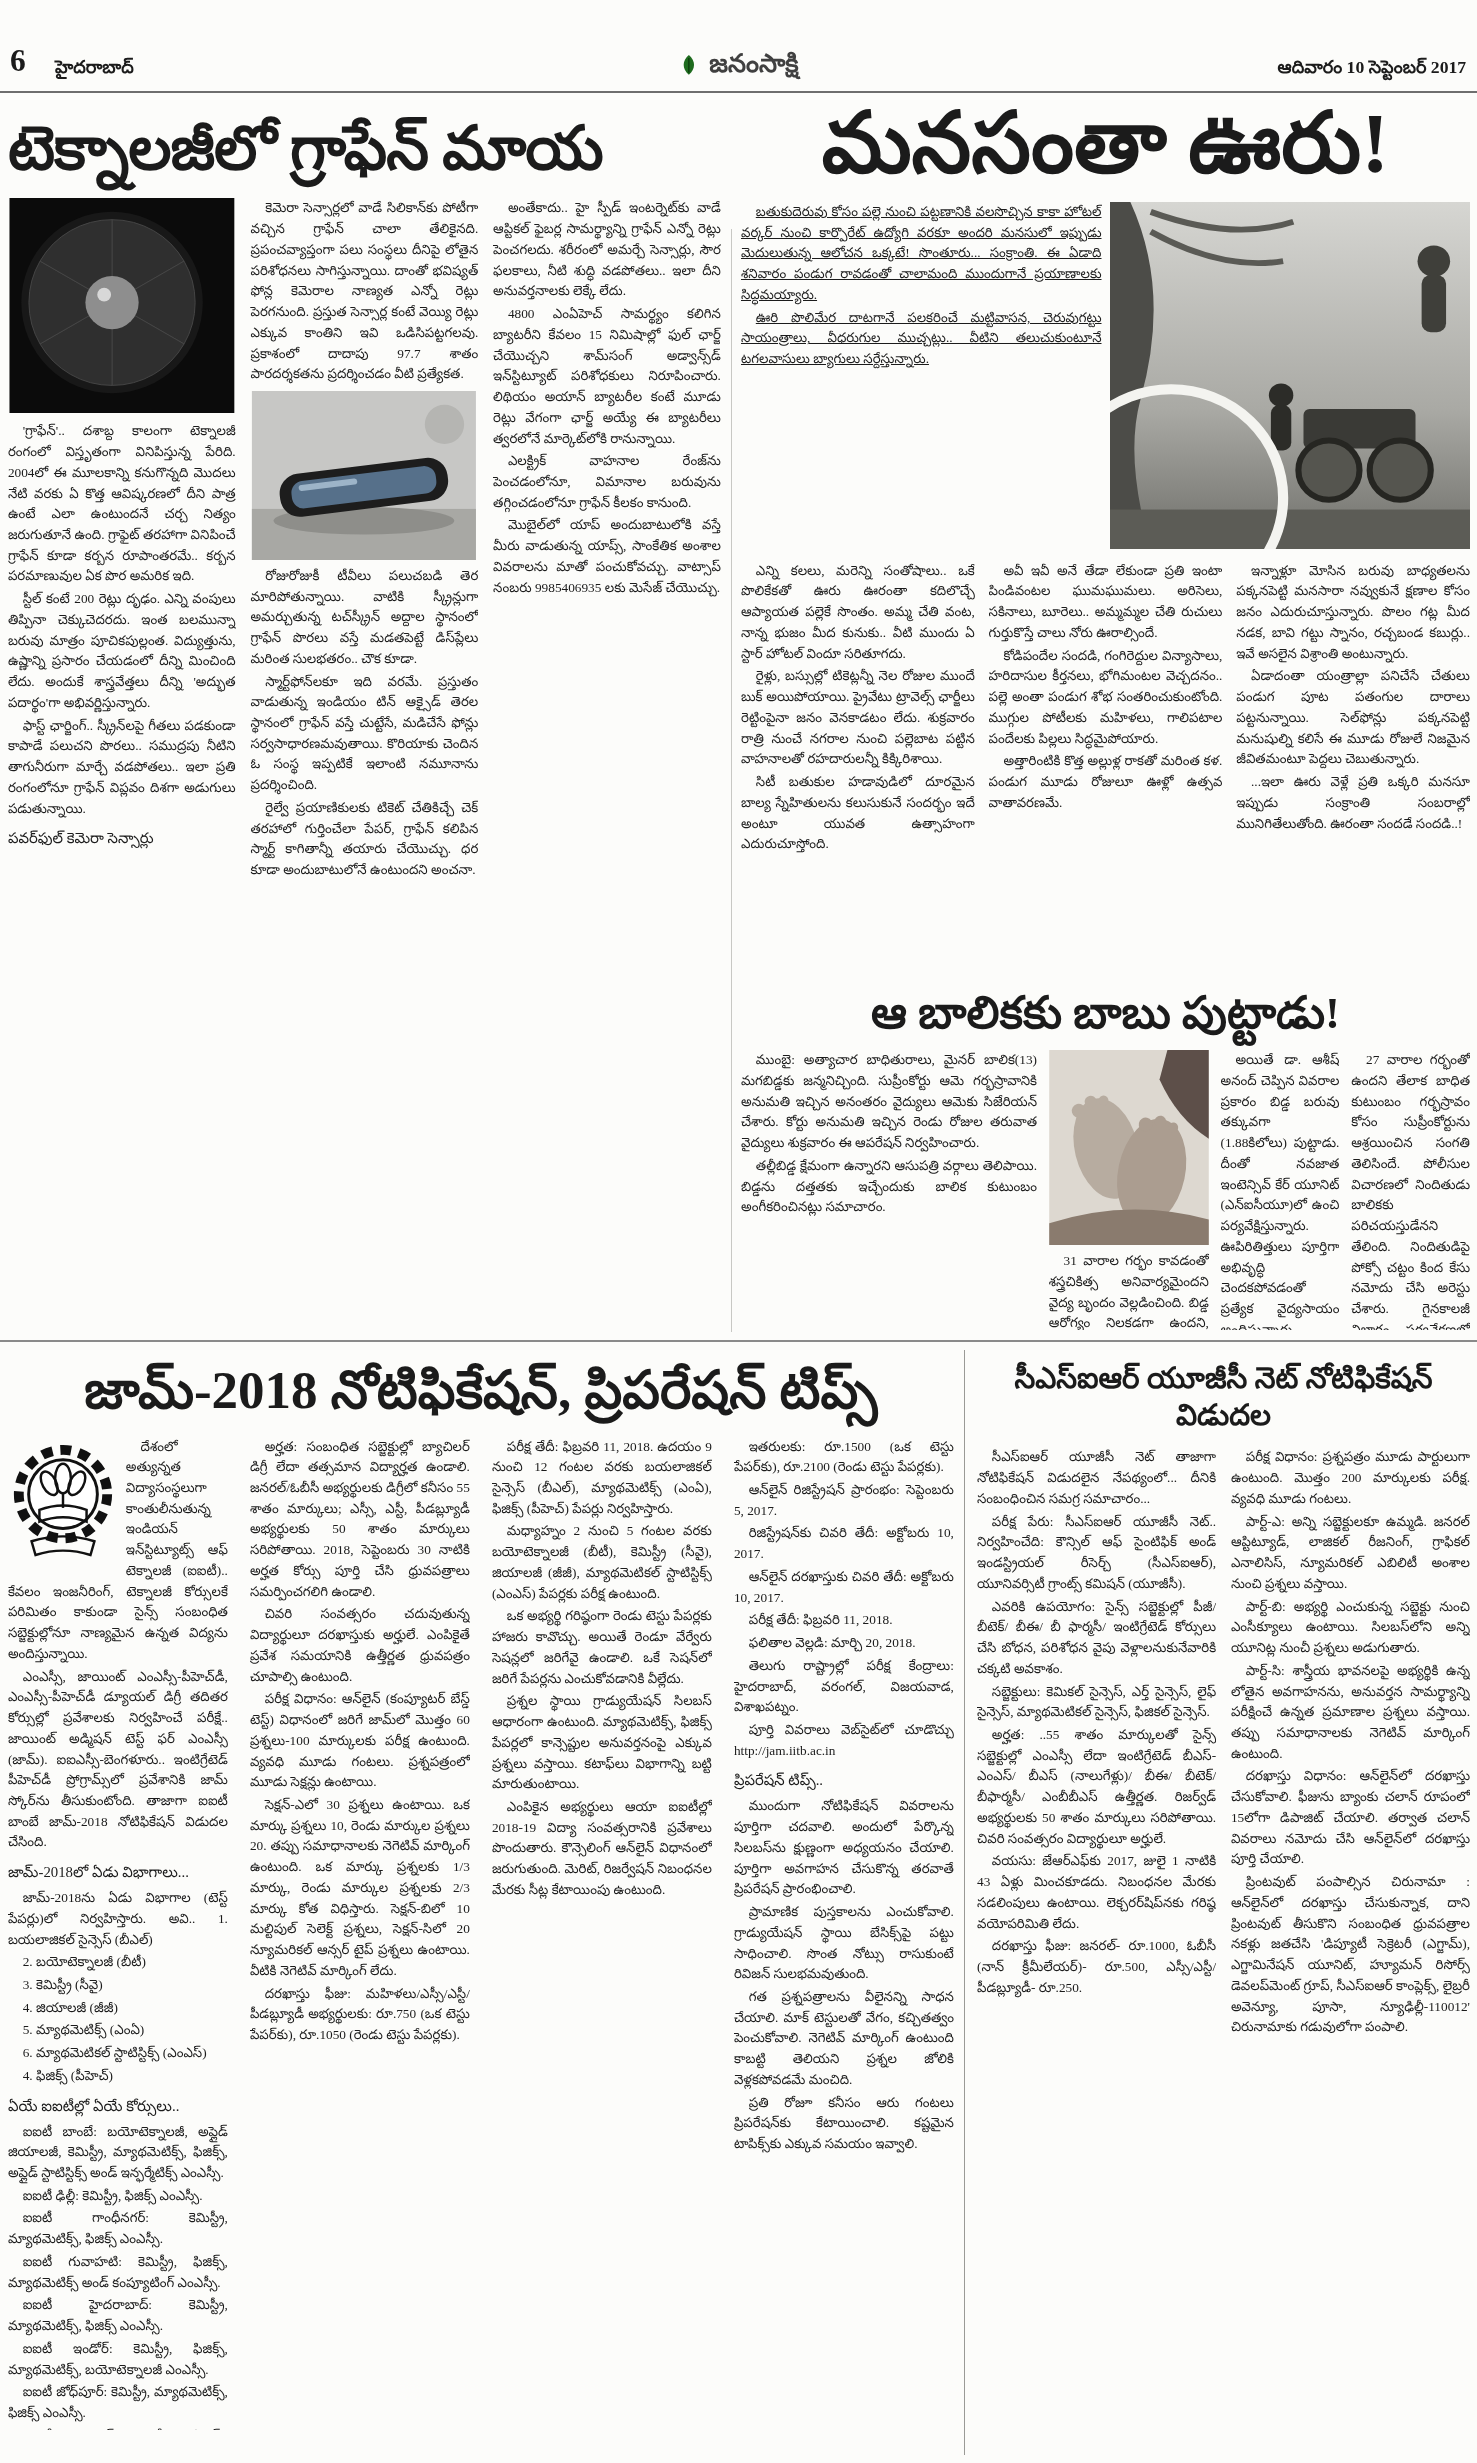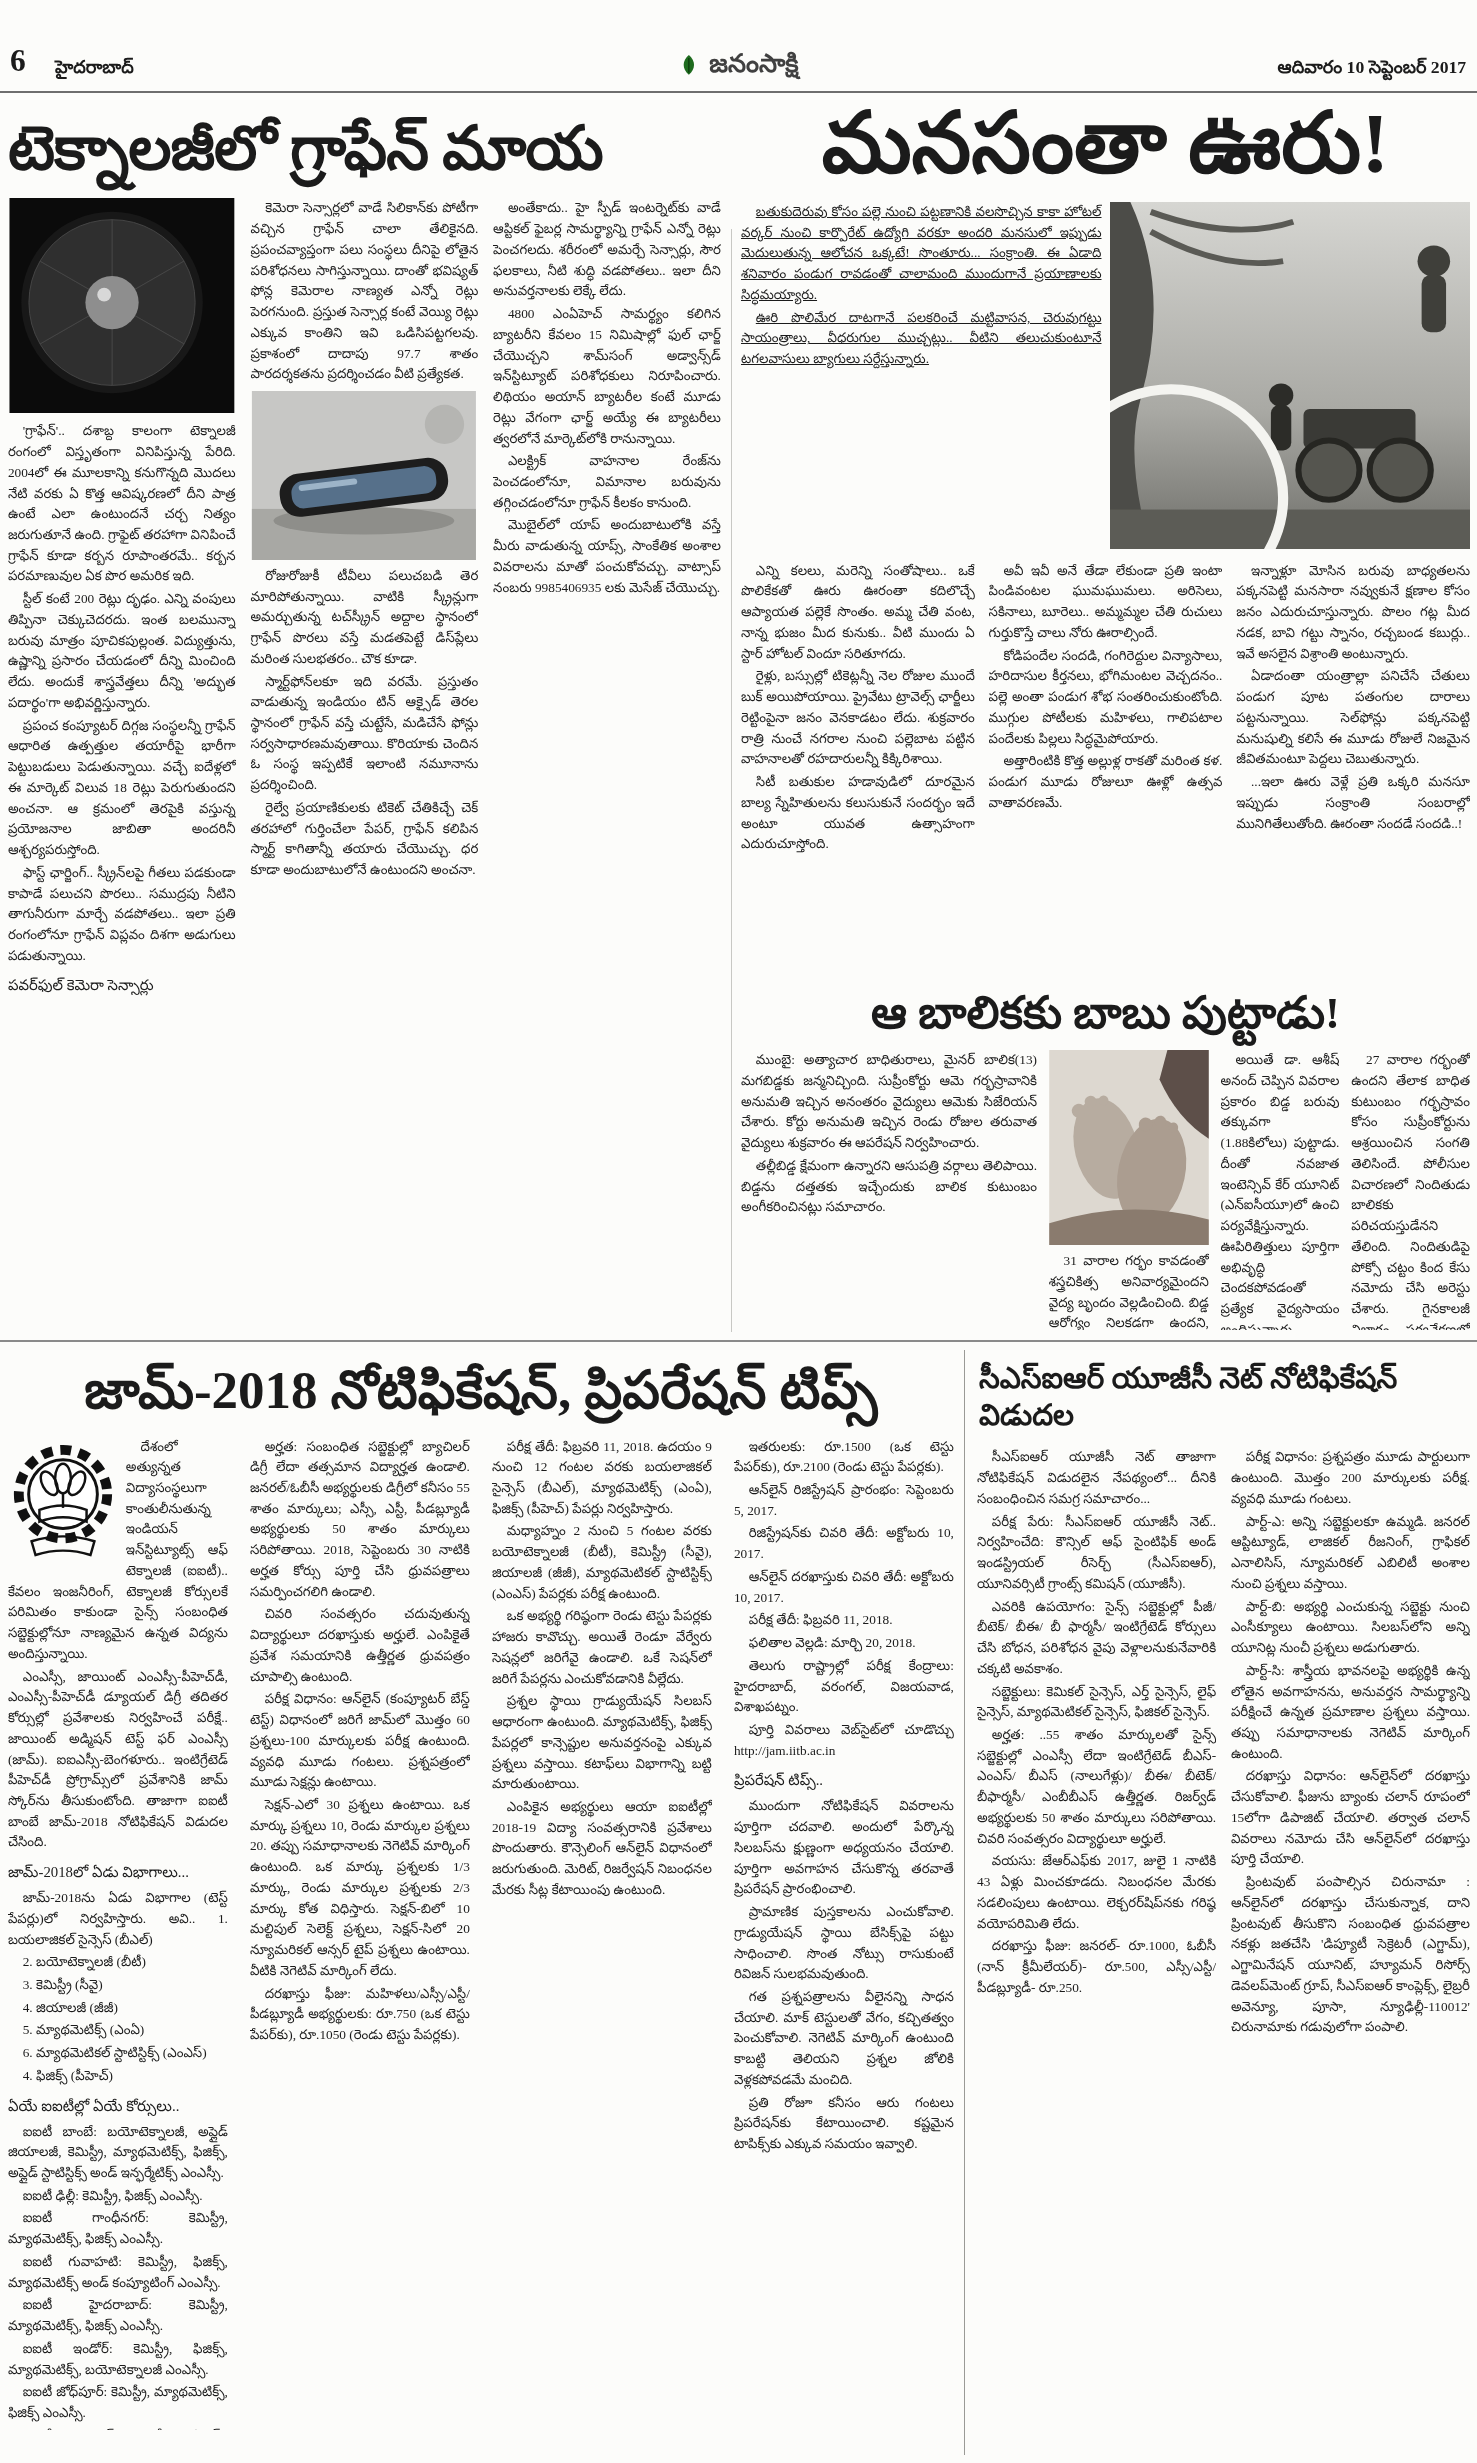--- a/index.html
+++ b/index.html
@@ -19,21 +19,21 @@
   section{position:absolute;}
   .graphene{left:7.9px;top:95px;width:713px;height:1241px;}
   .graphene h1{font-size:61px;font-weight:800;line-height:1.18;margin:17.7px 0 13.8px;letter-spacing:-1px;}
   .village{left:741px;top:95px;width:729px;height:887px;}
   .village h1{font-size:85px;font-weight:800;line-height:1.05;margin:3.9px 0 13.8px;text-align:center;}
   .baby{left:741px;top:983px;width:729px;height:355px;}
   .baby h2{font-size:45px;font-weight:800;margin:5.9px 0 11.8px;text-align:center;line-height:1.1;}
   .jam{left:7.9px;top:1346px;width:946px;height:1113px;}
   .jam h1{font-size:53px;font-weight:800;margin:13.8px 0 15.8px;text-align:center;line-height:1.15;}
   .csir{left:977px;top:1342px;width:493px;height:1117px;}
-  .csir h2{font-size:29.6px;font-weight:800;margin:17.7px 2px 13.8px;text-align:left;line-height:1.25;}
+  .csir h2{font-size:29.6px;font-weight:800;margin:17.7px 2px 13.8px;text-align:center;line-height:1.25;}
   
   .cols{display:flex;gap:14.8px;overflow:hidden;}
   .graphene .cols{height:1109px;}
   .jam .cols{gap:22px;height:993px;}
   .csir .cols{height:1030px;}
   .col{flex:1;overflow:hidden;text-align:justify;font-size:13.3px;line-height:1.56;}
   .col p{margin:0 0 2px;text-indent:14.8px;}
   .crosshead{font-size:14.8px;font-weight:normal;margin:7.9px 0 3.9px;}
   .vtop{display:flex;gap:8px;height:347px;overflow:hidden;text-decoration:underline;}
   .vlead{width:366px;}
@@ -80,21 +80,20 @@
             <path d="M104 106 L104 190 A84 84 0 0 1 31 148 Z"></path>
             <path d="M104 106 L31 148 A84 84 0 0 1 31 64 Z"></path>
             <path d="M104 106 L31 64 A84 84 0 0 1 104 22 Z"></path>
           </g>
           <circle cx="104" cy="106" r="27" fill="#8e8e8e"></circle>
           <circle cx="96" cy="98" r="7" fill="#d8d8d8"></circle>
         </svg>
         <div>
             <p>'గ్రాఫేన్'.. దశాబ్ద కాలంగా టెక్నాలజీ రంగంలో విస్తృతంగా వినిపిస్తున్న పేరిది. 2004లో ఈ మూలకాన్ని కనుగొన్నది మొదలు నేటి వరకు ఏ కొత్త ఆవిష్కరణలో దీని పాత్ర ఉంటే ఎలా ఉంటుందనే చర్చ నిత్యం జరుగుతూనే ఉంది. గ్రాఫైట్ తరహాగా వినిపించే గ్రాఫేన్ కూడా కర్బన రూపాంతరమే.. కర్బన పరమాణువుల ఏక పొర అమరిక ఇది.</p>
             <p>స్టీల్ కంటే 200 రెట్లు దృఢం. ఎన్ని వంపులు తిప్పినా చెక్కుచెదరదు. ఇంత బలమున్నా బరువు మాత్రం పూచికపుల్లంత. విద్యుత్తును, ఉష్ణాన్ని ప్రసారం చేయడంలో దీన్ని మించింది లేదు. అందుకే శాస్త్రవేత్తలు దీన్ని 'అద్భుత పదార్థం'గా అభివర్ణిస్తున్నారు.</p>
-            <p>ప్రపంచ కంప్యూటర్ దిగ్గజ సంస్థలన్నీ గ్రాఫేన్ ఆధారిత ఉత్పత్తుల తయారీపై భారీగా పెట్టుబడులు పెడుతున్నాయి. వచ్చే ఐదేళ్లలో ఈ మార్కెట్ విలువ 18 రెట్లు పెరుగుతుందని అంచనా. ఆ క్రమంలో తెరపైకి వస్తున్న ప్రయోజనాల జాబితా అందరినీ ఆశ్చర్యపరుస్తోంది.</p>
             <p>ఫాస్ట్ ఛార్జింగ్.. స్క్రీన్‌లపై గీతలు పడకుండా కాపాడే పలుచని పొరలు.. సముద్రపు నీటిని తాగునీరుగా మార్చే వడపోతలు.. ఇలా ప్రతి రంగంలోనూ గ్రాఫేన్ విప్లవం దిశగా అడుగులు పడుతున్నాయి.</p>
           </div>
         <div class="crosshead">పవర్‌ఫుల్ కెమెరా సెన్సార్లు</div>
       </div>
       <div class="col">
         <div>
             <p>కెమెరా సెన్సార్లలో వాడే సిలికాన్‌కు పోటీగా వచ్చిన గ్రాఫేన్ చాలా తేలికైనది. ప్రపంచవ్యాప్తంగా పలు సంస్థలు దీనిపై లోతైన పరిశోధనలు సాగిస్తున్నాయి. దాంతో భవిష్యత్ ఫోన్ల కెమెరాల నాణ్యత ఎన్నో రెట్లు పెరగనుంది. ప్రస్తుత సెన్సార్ల కంటే వెయ్యి రెట్లు ఎక్కువ కాంతిని ఇవి ఒడిసిపట్టగలవు. ప్రకాశంలో దాదాపు 97.7 శాతం పారదర్శకతను ప్రదర్శించడం వీటి ప్రత్యేకత.</p>
           </div>
         <svg class="photo img-phone" height="169" viewBox="0 0 228 172">
           <rect width="228" height="172" fill="#c7c7c5"></rect>

